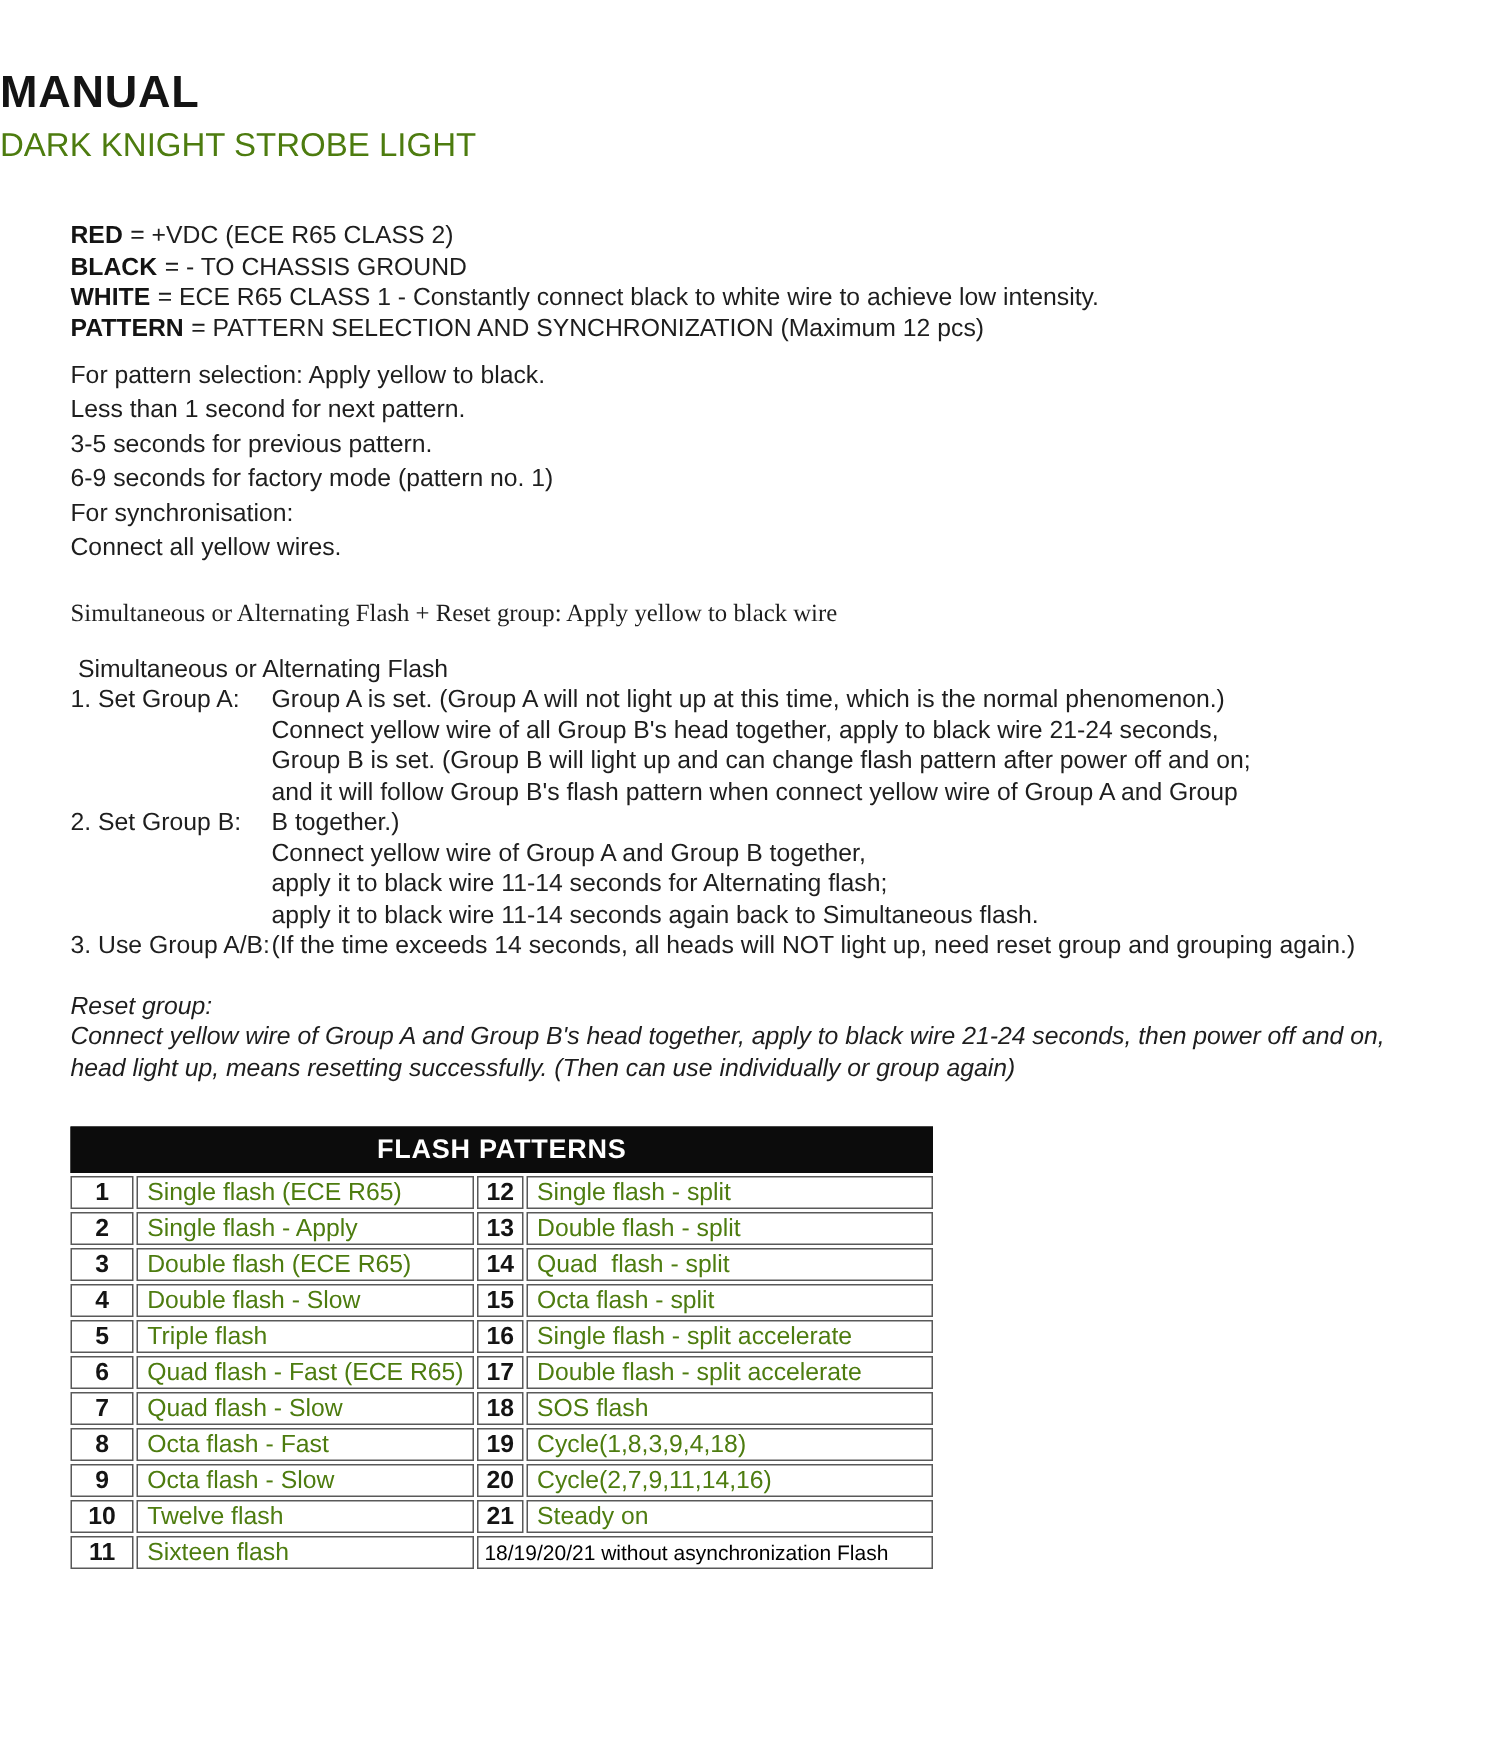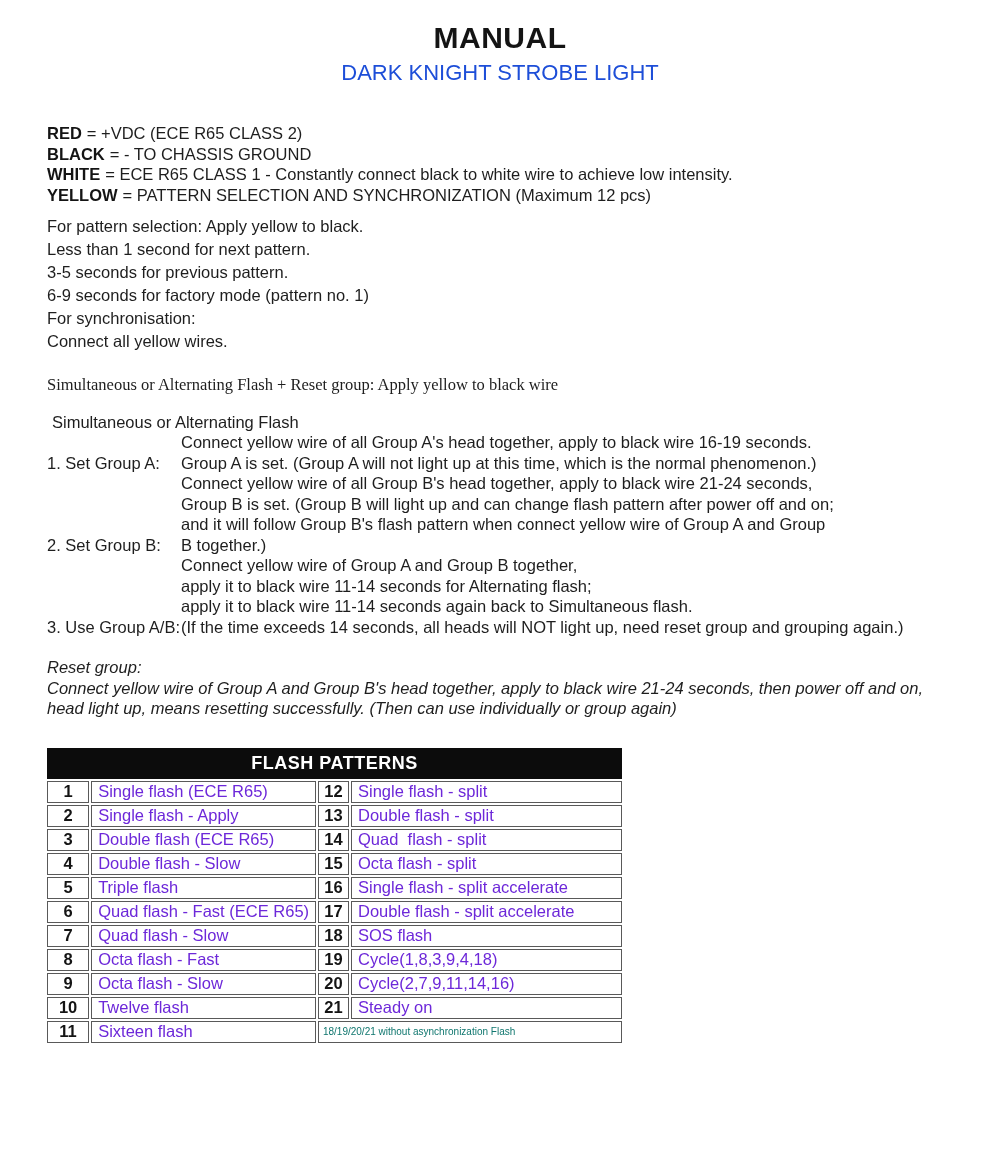--- a/index.html
+++ b/index.html
@@ -6,32 +6,32 @@
   html, body { margin: 0; padding: 0; background: #fff; }
   .page {
     width: 1000px;
     height: 1169px;
     background: #ffffff;
     font-family: "Liberation Sans", sans-serif;
     color: #1e1e1e;
     overflow: hidden;
     position: relative;
   }
-  .titles { text-align: center; padding-top: 20px; }
+  .titles { text-align: left; padding-top: 44px; }
   .title {
     font-size: 30px;
     font-weight: bold;
     color: #141414;
     line-height: 36px;
     letter-spacing: 0.5px;
   }
   .subtitle {
     font-size: 22px;
     font-weight: normal;
-    color: #1d4ed8;
+    color: #4d7c0f;
     line-height: 28px;
     margin-top: 3px;
   }
   .content {
     margin-left: 47px;
     margin-right: 55px;
     font-size: 16.5px;
     margin-top: 10px;
   }
   .legend { margin-top: 36px; line-height: 20.7px; }
@@ -61,78 +61,77 @@
     letter-spacing: 0.5px;
     height: 31px;
     text-align: center;
     padding: 0;
     border: 1px solid #0c0c0c;
   }
   .fp-table td {
     border: 1px solid #595959;
     height: 22px;
     font-size: 16.5px;
-    color: #6d28d9;
+    color: #4d7c0f;
     padding: 0;
     overflow: hidden;
   }
   .fp-table td.num {
     font-weight: bold;
     text-align: center;
     color: #141414;
   }
   .fp-table td.lbl {
     padding-left: 6px;
     white-space: pre;
   }
   .fp-table td.foot {
-    font-size: 10px;
+    font-size: 14px;
     padding-left: 4px;
     white-space: pre;
-    color: #0f766e;
+    color: #000000;
   }
 </style>
 </head>
 <body>
 
 <div class="page">
 
   <div class="titles">
     <div class="title">MANUAL</div>
     <div class="subtitle">DARK KNIGHT STROBE LIGHT</div>
   </div>
 
   <div class="content">
 
     <div class="legend">
       <div><span class="legend-name">RED</span><span class="legend-desc">= +VDC (ECE R65 CLASS 2)</span></div>
       <div><span class="legend-name">BLACK</span><span class="legend-desc">= - TO CHASSIS GROUND</span></div>
       <div><span class="legend-name">WHITE</span><span class="legend-desc">= ECE R65 CLASS 1 - Constantly connect black to white wire to achieve low intensity.</span></div>
-      <div><span class="legend-name">YELLOW</span><span class="legend-desc">= PATTERN SELECTION AND SYNCHRONIZATION (Maximum 12 pcs)</span></div>
+      <div><span class="legend-name">PATTERN</span><span class="legend-desc">= PATTERN SELECTION AND SYNCHRONIZATION (Maximum 12 pcs)</span></div>
     </div>
 
     <div class="plines">
       <div>For pattern selection: Apply yellow to black.</div>
       <div>Less than 1 second for next pattern.</div>
       <div>3-5 seconds for previous pattern.</div>
       <div>6-9 seconds for factory mode (pattern no. 1)</div>
       <div>For synchronisation:</div>
       <div>Connect all yellow wires.</div>
     </div>
 
     <div class="intro-line">Simultaneous or Alternating Flash + Reset group: Apply yellow to black wire</div>
 
     <div class="subhead">Simultaneous or Alternating Flash</div>
 
     <div class="steps">
 
       <div class="step">
         <div class="step-label">1. Set Group A:</div>
         <div class="step-lines">
-          <div>Connect yellow wire of all Group A's head together, apply to black wire 16-19 seconds.</div>
           <div>Group A is set. (Group A will not light up at this time, which is the normal phenomenon.)</div>
         </div>
       </div>
 
       <div class="step">
         <div class="step-label">2. Set Group B:</div>
         <div class="step-lines">
           <div>Connect yellow wire of all Group B's head together, apply to black wire 21-24 seconds,</div>
           <div>Group B is set. (Group B will light up and can change flash pattern after power off and on;</div>
           <div>and it will follow Group B's flash pattern when connect yellow wire of Group A and Group</div>

